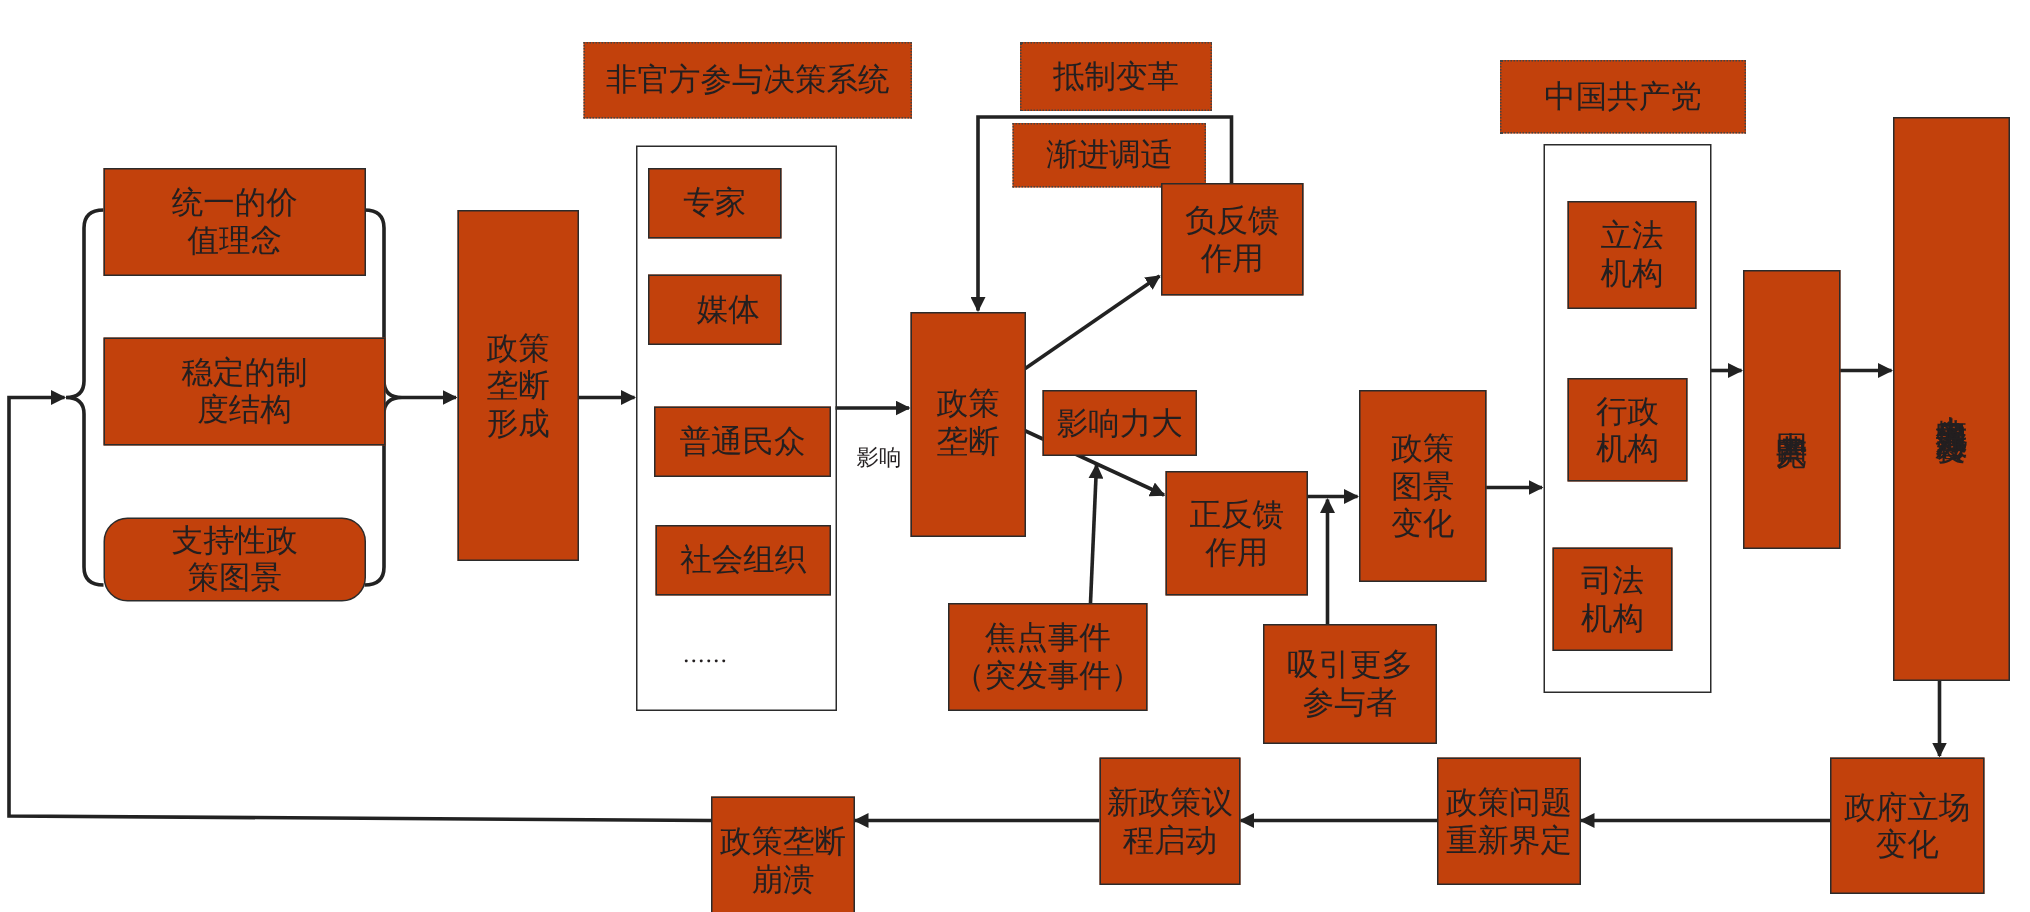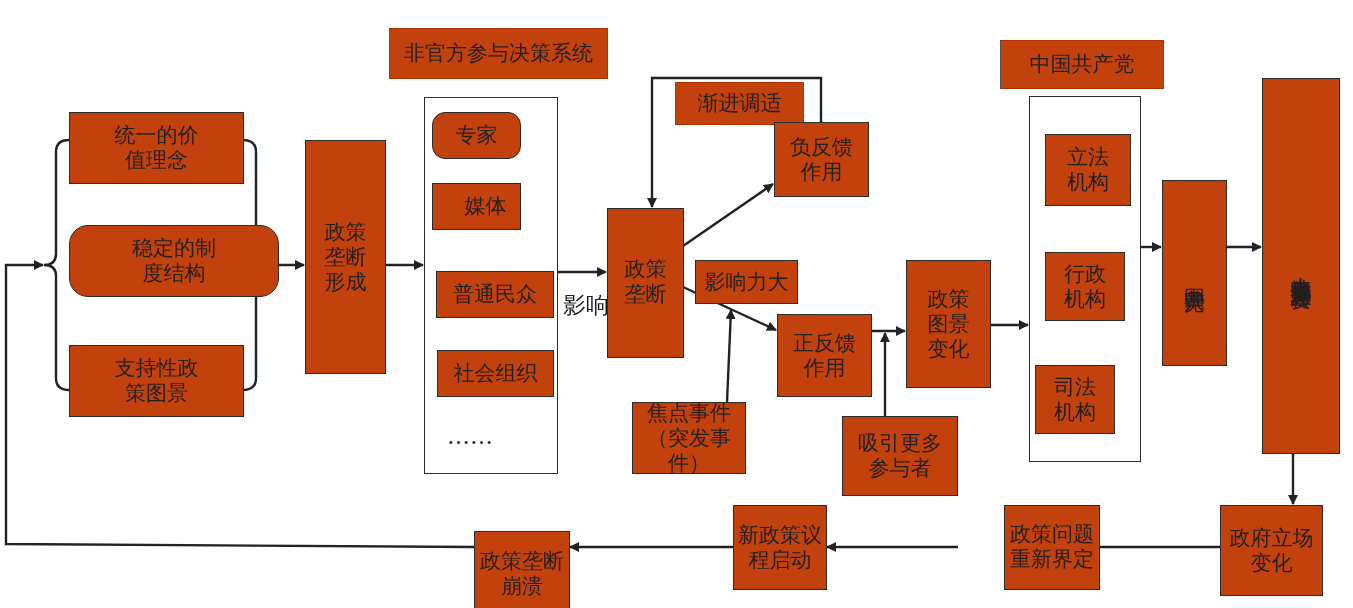--- a/index.html
+++ b/index.html
@@ -4,21 +4,21 @@
 <style>
   html, body { margin: 0; padding: 0; background: #ffffff; }
   body { width: 1353px; height: 608px; position: relative; overflow: hidden;
          font-family: "DejaVu Serif", "Liberation Serif", serif; color: #231f20; }
   #canvas { position: absolute; left: 0; top: 0; width: 1353px; height: 608px; }
   .box { position: absolute; border: 1.6px solid #2b2b2b; box-sizing: border-box; background: #c2410c;
          display: flex; align-items: center; justify-content: center; text-align: center;
          font-size: 21px; line-height: 25px; white-space: pre-line; }
   .dotted { border: 1.4px dotted #444; }
   .container { background: transparent; }
-  .plain { position: absolute; font-size: 23px; line-height: 25px; white-space: pre-line; text-align: center; }
+  .plain { position: absolute; font-size: 15px; line-height: 25px; white-space: pre-line; text-align: center; }
   .vtext { writing-mode: vertical-rl; text-orientation: upright; letter-spacing: 1px; line-height: 30px; }
   svg { position: absolute; left: 0; top: 0; }
 </style>
 </head>
 <body>
 
 <div id="canvas">
 
   <svg width="1353" height="608">
     <defs>
@@ -61,50 +61,51 @@
       <line x1="1220" y1="547" x2="1054" y2="547" marker-end="url(#ah)"></line>
       <line x1="958" y1="547" x2="827" y2="547" marker-end="url(#ah)"></line>
       <line x1="733" y1="547" x2="570" y2="547" marker-end="url(#ah)"></line>
 
       <path d="M474,547 L6,544 L6,265 L43,265" marker-end="url(#ah)"></path>
     </g>
   </svg>
 
   <div class="box" style="left:69px;top:112px;width:175px;height:72px;">统一的价
 值理念</div>
-  <div class="box" style="left:69px;top:225px;width:210px;height:72px;border-radius:19px;">稳定的制
+  <div class="box" style="left:69px;top:225px;width:188px;height:72px;">稳定的制
 度结构</div>
-  <div class="box" style="left:69px;top:345px;width:175px;height:72px;">支持性政
+  <div class="box" style="left:69px;top:345px;width:175px;height:56px;border-radius:16px;">支持性政
 策图景</div>
 
   <div class="box" style="left:305px;top:140px;width:81px;height:234px;">政策
 垄断
 形成</div>
 
   <div class="box dotted" style="left:389px;top:28px;width:219px;height:51px;">非官方参与决策系统</div>
   <div class="box container" style="left:424px;top:97px;width:134px;height:377px;"></div>
-  <div class="box" style="left:432px;top:112px;width:89px;height:47px;border-radius:13px;">专家</div>
+  <div class="box" style="left:432px;top:112px;width:89px;height:47px;">专家</div>
   <div class="box" style="left:432px;top:183px;width:89px;height:47px;padding-left:18px;">媒体</div>
   <div class="box" style="left:437px;top:350px;width:117px;height:47px;">社会组织</div>
   <div class="box" style="left:436px;top:271px;width:118px;height:47px;">普通民众</div>
   <div class="plain" style="left:440px;top:424px;width:60px;">……</div>
 
   <div class="plain" style="left:562px;top:293px;width:48px;">影响</div>
 
   <div class="box" style="left:607px;top:208px;width:77px;height:150px;align-items:flex-start;padding-top:48px;">政策
 垄断</div>
 
+  <div class="box dotted" style="left:680px;top:28px;width:128px;height:46px;">抵制变革</div>
   <div class="box dotted" style="left:675px;top:82px;width:129px;height:43px;">渐进调适</div>
   <div class="box" style="left:774px;top:122px;width:95px;height:75px;">负反馈
 作用</div>
   <div class="box" style="left:695px;top:260px;width:103px;height:44px;">影响力大</div>
   <div class="box" style="left:777px;top:314px;width:95px;height:83px;">正反馈
 作用</div>
 
-  <div class="box" style="left:632px;top:402px;width:114px;height:72px;">焦点事件
+  <div class="box" style="left:632px;top:402px;width:133px;height:72px;">焦点事件
 （突发事件）</div>
   <div class="box" style="left:842px;top:416px;width:116px;height:80px;">吸引更多
 参与者</div>
 
   <div class="box" style="left:906px;top:260px;width:85px;height:128px;">政策
 图景
 变化</div>
 
   <div class="box dotted" style="left:1000px;top:40px;width:164px;height:49px;">中国共产党</div>
   <div class="box container" style="left:1029px;top:96px;width:112px;height:366px;"></div>
@@ -117,20 +118,20 @@
 
   <div class="box" style="left:1162px;top:180px;width:65px;height:186px;">
     <span class="vtext">中国共产党</span>
   </div>
   <div class="box" style="left:1262px;top:78px;width:78px;height:376px;">
     <span class="vtext" style="height:180px;line-height:24px;">中央地方领导人注意力转变</span>
   </div>
 
   <div class="box" style="left:1220px;top:505px;width:103px;height:91px;">政府立场
 变化</div>
-  <div class="box" style="left:1004px;top:505px;width:96px;height:85px;font-family:Liberation Mono, monospace;">政策问题
+  <div class="box" style="left:958px;top:505px;width:96px;height:85px;">政策问题
 重新界定</div>
   <div class="box" style="left:733px;top:505px;width:94px;height:85px;">新政策议
 程启动</div>
   <div class="box" style="left:474px;top:531px;width:96px;height:86px;">政策垄断
 崩溃</div>
 
 </div>
 
 </body></html>

